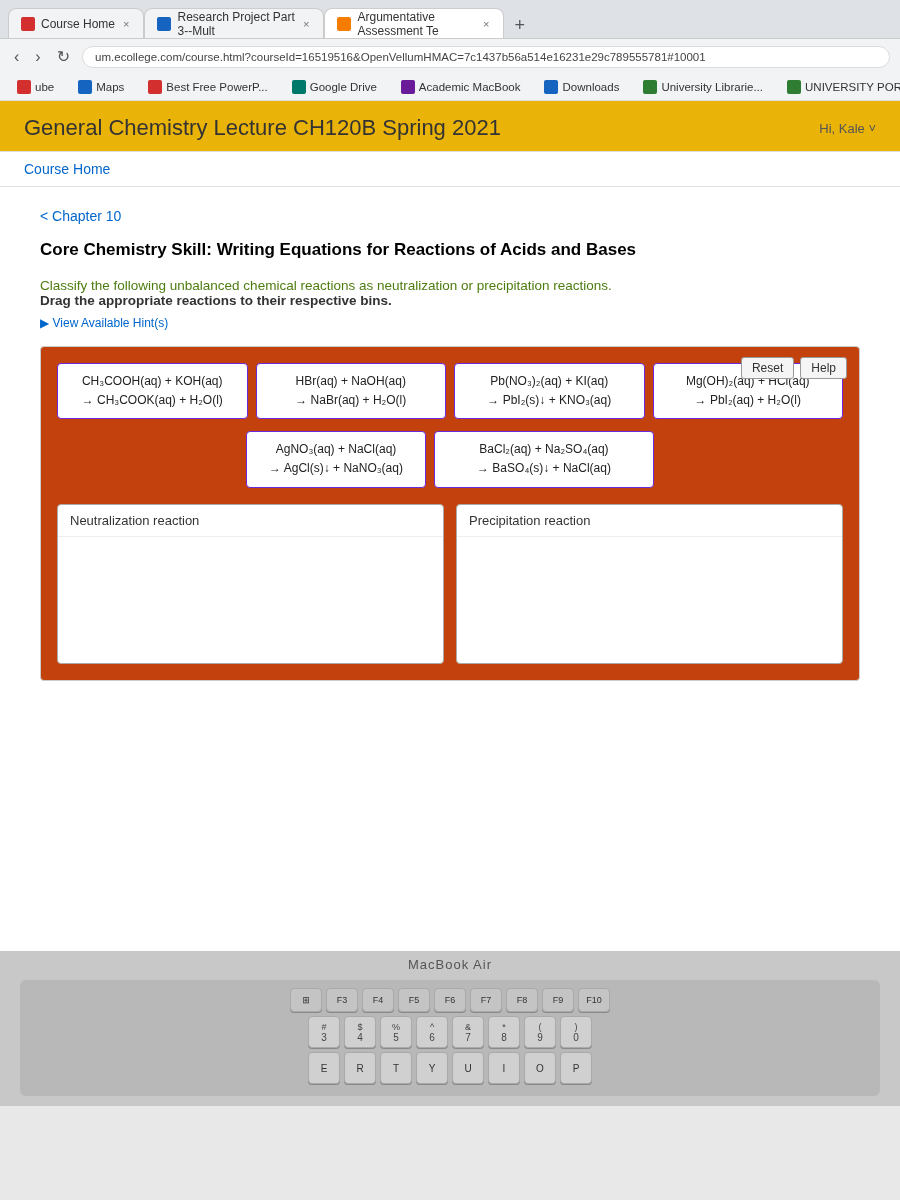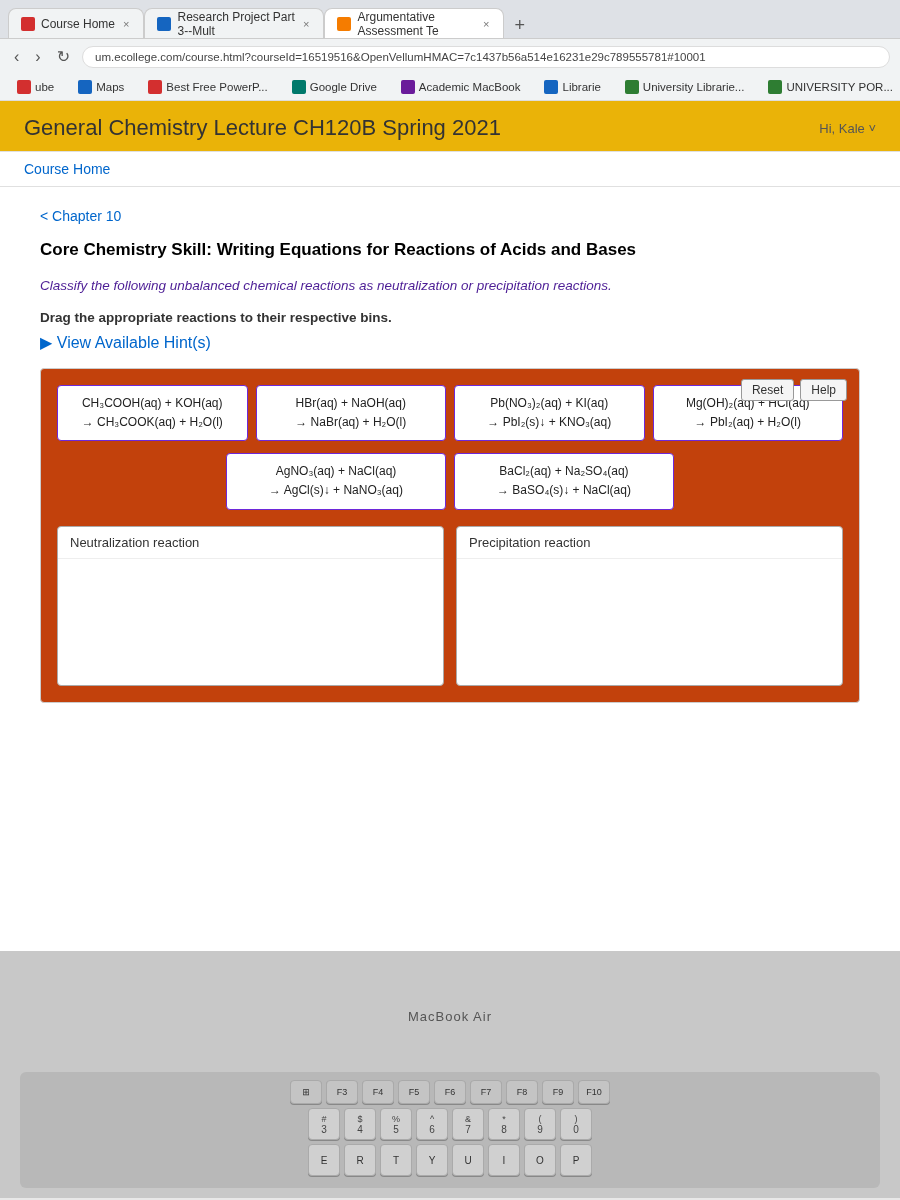--- a/index.html
+++ b/index.html
@@ -36,39 +36,39 @@
     .lms-header { background: #eab308; padding: 14px 24px 10px; border-bottom: 1px solid #e0e0e0; display: flex; justify-content: space-between; align-items: center; }
     .course-title { font-size: 22px; font-weight: 300; color: #333; }
     .hi-user { font-size: 13px; color: #555; }
 
     .lms-nav { background: #fff; padding: 8px 24px; border-bottom: 1px solid #e0e0e0; }
     .course-home-link { font-size: 14px; color: #0066cc; cursor: pointer; }
 
     .lms-content { padding: 20px 40px; }
     .chapter-link { font-size: 14px; color: #0066cc; cursor: pointer; display: inline-block; margin-bottom: 14px; }
     .section-title { font-size: 17px; font-weight: 700; color: #000000; margin-bottom: 16px; line-height: 1.4; }
-    .instruction-text { font-size: 13.5px; color: #4c1d95; margin-bottom: 17px; font-style: italic; }
+    .instruction-text { font-size: 13.5px; color: #4d7c0f; margin-bottom: 0; }
     .instruction-bold { font-weight: 700; font-size: 13.5px; color: #333; margin-bottom: 8px; }
-    .hint-toggle { font-size: 16px; color: #0066cc; cursor: pointer; display: flex; align-items: center; gap: 4px; margin-bottom: 16px; }
+    .hint-toggle { font-size: 12px; color: #0066cc; cursor: pointer; display: flex; align-items: center; gap: 4px; margin-bottom: 16px; }
 
     
     .reactions-area { border: 1px solid #ccc; border-radius: 4px; padding: 16px; background: #c2410c; margin-bottom: 16px; position: relative; }
     .top-buttons { position: absolute; top: 10px; right: 12px; display: flex; gap: 6px; }
     .btn-small { padding: 3px 10px; font-size: 12px; border: 1px solid #999; border-radius: 3px; cursor: pointer; background: #f5f5f5; color: #333; }
 
     .reaction-cards-grid { display: grid; grid-template-columns: repeat(4, 1fr); gap: 8px; margin-bottom: 12px; }
     .reaction-card { border: 1px solid #6d28d9; border-radius: 4px; padding: 8px 10px; background: #fff; font-size: 12px; text-align: center; line-height: 1.6; color: #222; cursor: grab; }
 
     
     .drop-zones { display: grid; grid-template-columns: 1fr 1fr; gap: 12px; margin-top: 8px; }
     .drop-zone { border: 1px solid #aaa; border-radius: 4px; background: #fff; min-height: 160px; }
     .drop-zone-header { padding: 8px 12px; font-size: 13px; font-weight: 400; color: #333; border-bottom: 1px solid #eee; }
 
     
-    .macbook-bottom { background: #c8c8c8; height: 247px; display: flex; flex-direction: column; align-items: center; justify-content: flex-end; padding-bottom: 10px; gap: 40px; }
+    .macbook-bottom { background: #c8c8c8; height: 155px; display: flex; flex-direction: column; align-items: center; justify-content: flex-end; padding-bottom: 10px; }
     .macbook-label { font-size: 13px; color: #555; letter-spacing: 1px; margin-bottom: 8px; }
     .keyboard { background: #b8b8b8; border-radius: 6px; padding: 8px 12px; width: 860px; }
     .kb-row { display: flex; gap: 4px; justify-content: center; margin-bottom: 4px; }
     .kb-key { background: #d0d0d0; border-radius: 4px; border: 1px solid #aaa; font-size: 10px; color: #333; display: flex; align-items: center; justify-content: center; height: 32px; min-width: 32px; flex: 0 0 auto; padding: 0 4px; cursor: pointer; box-shadow: 0 1px 0 #888; }
     .kb-key.fn { font-size: 9px; height: 24px; background: #c4c4c4; }
     .kb-key-group { display: flex; flex-direction: column; align-items: center; font-size: 8px; color: #444; }
     .kb-key-top { font-size: 9px; }
     .kb-key-bot { font-size: 10px; }
   </style>
 </head>
@@ -120,21 +120,21 @@
     <div class="bookmark-item">
       <span class="bookmark-icon bk-teal"></span>
       <span>Google Drive</span>
     </div>
     <div class="bookmark-item">
       <span class="bookmark-icon bk-purple"></span>
       <span>Academic MacBook</span>
     </div>
     <div class="bookmark-item">
       <span class="bookmark-icon bk-blue"></span>
-      <span>Librarie</span>
+      <span>Downloads</span>
     </div>
     <div class="bookmark-item">
       <span class="bookmark-icon bk-green"></span>
       <span>University Librarie...</span>
     </div>
     <div class="bookmark-item">
       <span class="bookmark-icon bk-green"></span>
       <span>UNIVERSITY POR...</span>
     </div>
     <div class="bookmark-item">
@@ -186,21 +186,21 @@
           <div>Pb(NO₃)₂(aq) + KI(aq)</div>
           <div>→ PbI₂(s)↓ + KNO₃(aq)</div>
         </div>
         <div class="reaction-card">
           <div>Mg(OH)₂(aq) + HCl(aq)</div>
           <div>→ PbI₂(aq) + H₂O(l)</div>
         </div>
       </div>
 
       <div style="display:flex; justify-content:center; gap:8px; margin-bottom:16px;">
-        <div class="reaction-card" style="width:220px;">
+        <div class="reaction-card" style="width:180px;">
           <div>AgNO₃(aq) + NaCl(aq)</div>
           <div>→ AgCl(s)↓ + NaNO₃(aq)</div>
         </div>
         <div class="reaction-card" style="width:220px;">
           <div>BaCl₂(aq) + Na₂SO₄(aq)</div>
           <div>→ BaSO₄(s)↓ + NaCl(aq)</div>
         </div>
       </div>
 
       <div class="drop-zones">

